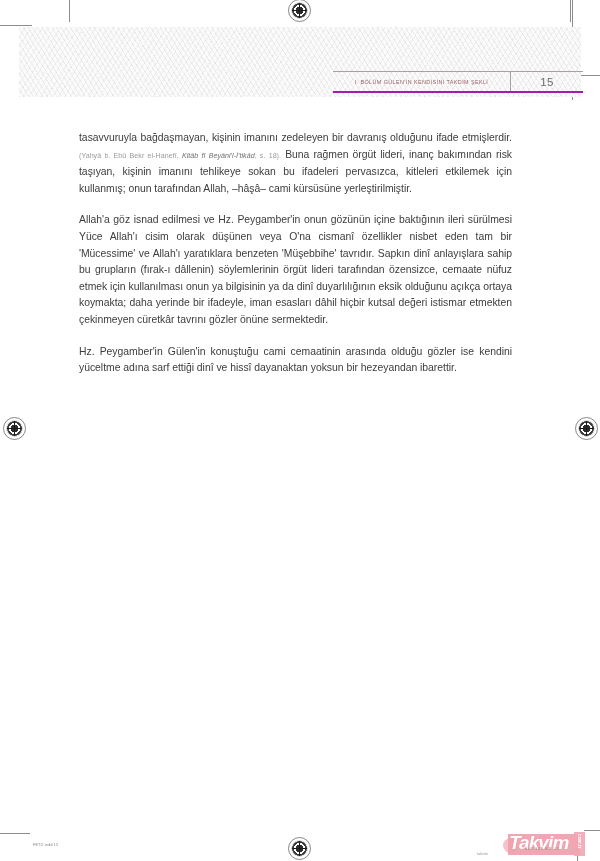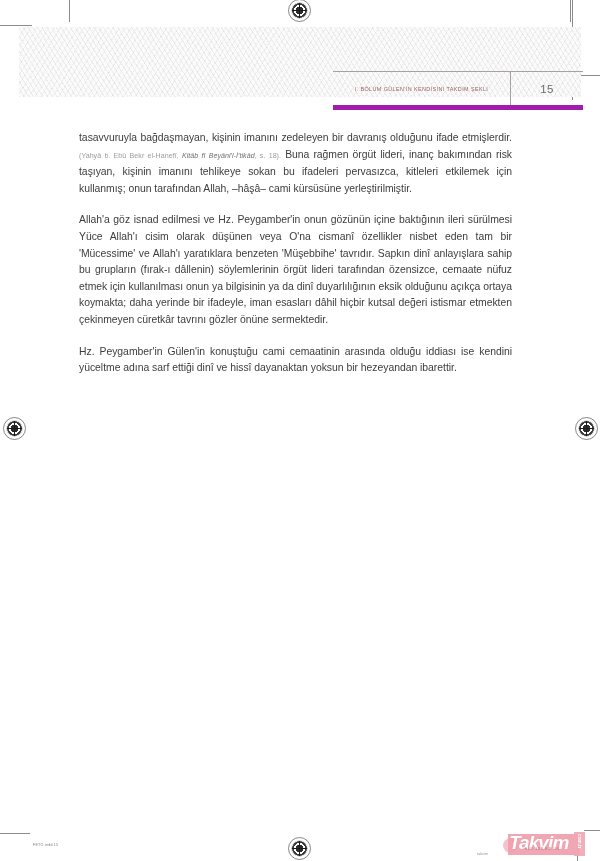--- a/index.html
+++ b/index.html
@@ -68,25 +68,25 @@
         rgba(0,0,0,0.045) 0px, rgba(0,0,0,0.045) 1px,
         rgba(0,0,0,0) 1px, rgba(0,0,0,0) 5px);
   }
 
   
   .running-head {
     position: absolute;
     left: 333px;
     top: 71px;
     width: 250px;
-    height: 39px;
+    height: 22px;
     display: flex;
     align-items: stretch;
     border-top: 1px solid #a9a0a0;
-    border-bottom: 5px solid #a21caf;
+    border-bottom: 2px solid #a21caf;
     box-sizing: border-box;
   }
   .rh-title {
     flex: 1 1 auto;
     display: flex;
     align-items: center;
     justify-content: center;
     font-size: 5.4px;
     letter-spacing: 0.42px;
     color: #9a5f63;
@@ -258,21 +258,21 @@
     <div class="rh-divider"></div>
     <div class="rh-folio">15</div>
   </div>
 
   <div class="text-column">
 
     <p class="para"><span>tasavvuruyla bağdaşmayan, kişinin imanını zedeleyen bir davranış olduğunu ifade etmişlerdir.</span> <span class="citation"><span>(Yahyâ b. Ebû Bekr el-Hanefî, </span><span class="work">Kitâb fî Beyâni'l-İ'tikâd</span><span>, s. 18).</span></span> <span>Buna rağmen örgüt lideri, inanç bakımından risk taşıyan, kişinin imanını tehlikeye sokan bu ifadeleri pervasızca, kitleleri etkilemek için kullanmış; onun tarafından Allah, –hâşâ– cami kürsüsüne yerleştirilmiştir.</span></p>
 
     <p class="para">Allah'a göz isnad edilmesi ve Hz. Peygamber'in onun gözünün içine baktığının ileri sürülmesi Yüce Allah'ı cisim olarak düşünen veya O'na cismanî özellikler nisbet eden tam bir 'Mücessime' ve Allah'ı yaratıklara benzeten 'Müşebbihe' tavrıdır. Sapkın dinî anlayışlara sahip bu grupların (fırak-ı dâllenin) söylemlerinin örgüt lideri tarafından özensizce, cemaate nüfuz etmek için kullanılması onun ya bilgisinin ya da dinî duyarlılığının eksik olduğunu açıkça ortaya koymakta; daha yerinde bir ifadeyle, iman esasları dâhil hiçbir kutsal değeri istismar etmekten çekinmeyen cüretkâr tavrını gözler önüne sermektedir.</p>
 
-    <p class="para">Hz. Peygamber'in Gülen'in konuştuğu cami cemaatinin arasında olduğu iddiası ise kendini yüceltme adına sarf ettiği dinî ve hissî dayanaktan yoksun bir hezeyandan ibarettir.</p>
+    <p class="para">Hz. Peygamber'in Gülen'in konuştuğu cami cemaatinin arasında olduğu gözler ise kendini yüceltme adına sarf ettiği dinî ve hissî dayanaktan yoksun bir hezeyandan ibarettir.</p>
 
   </div>
 
   <div class="footer-slug">FETÖ.indd 15</div>
   <div class="footer-caption">takvim</div>
 
   <div class="logo">
     <div class="logo-swirl"></div>
     <div class="logo-plate"></div>
     <div class="logo-plate-2"></div>

